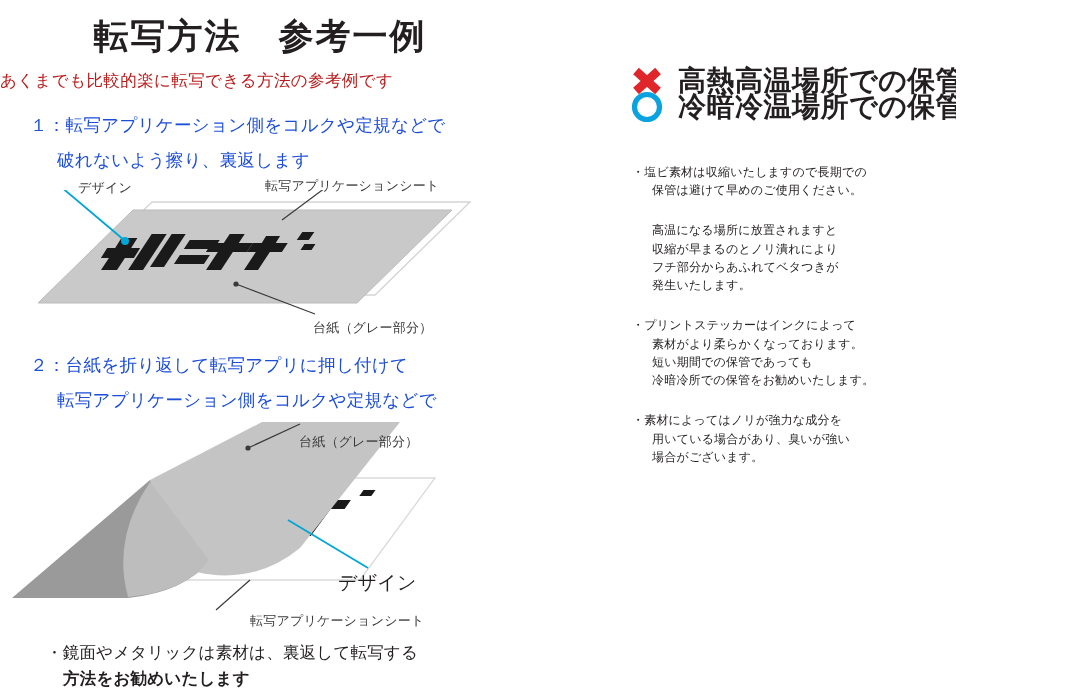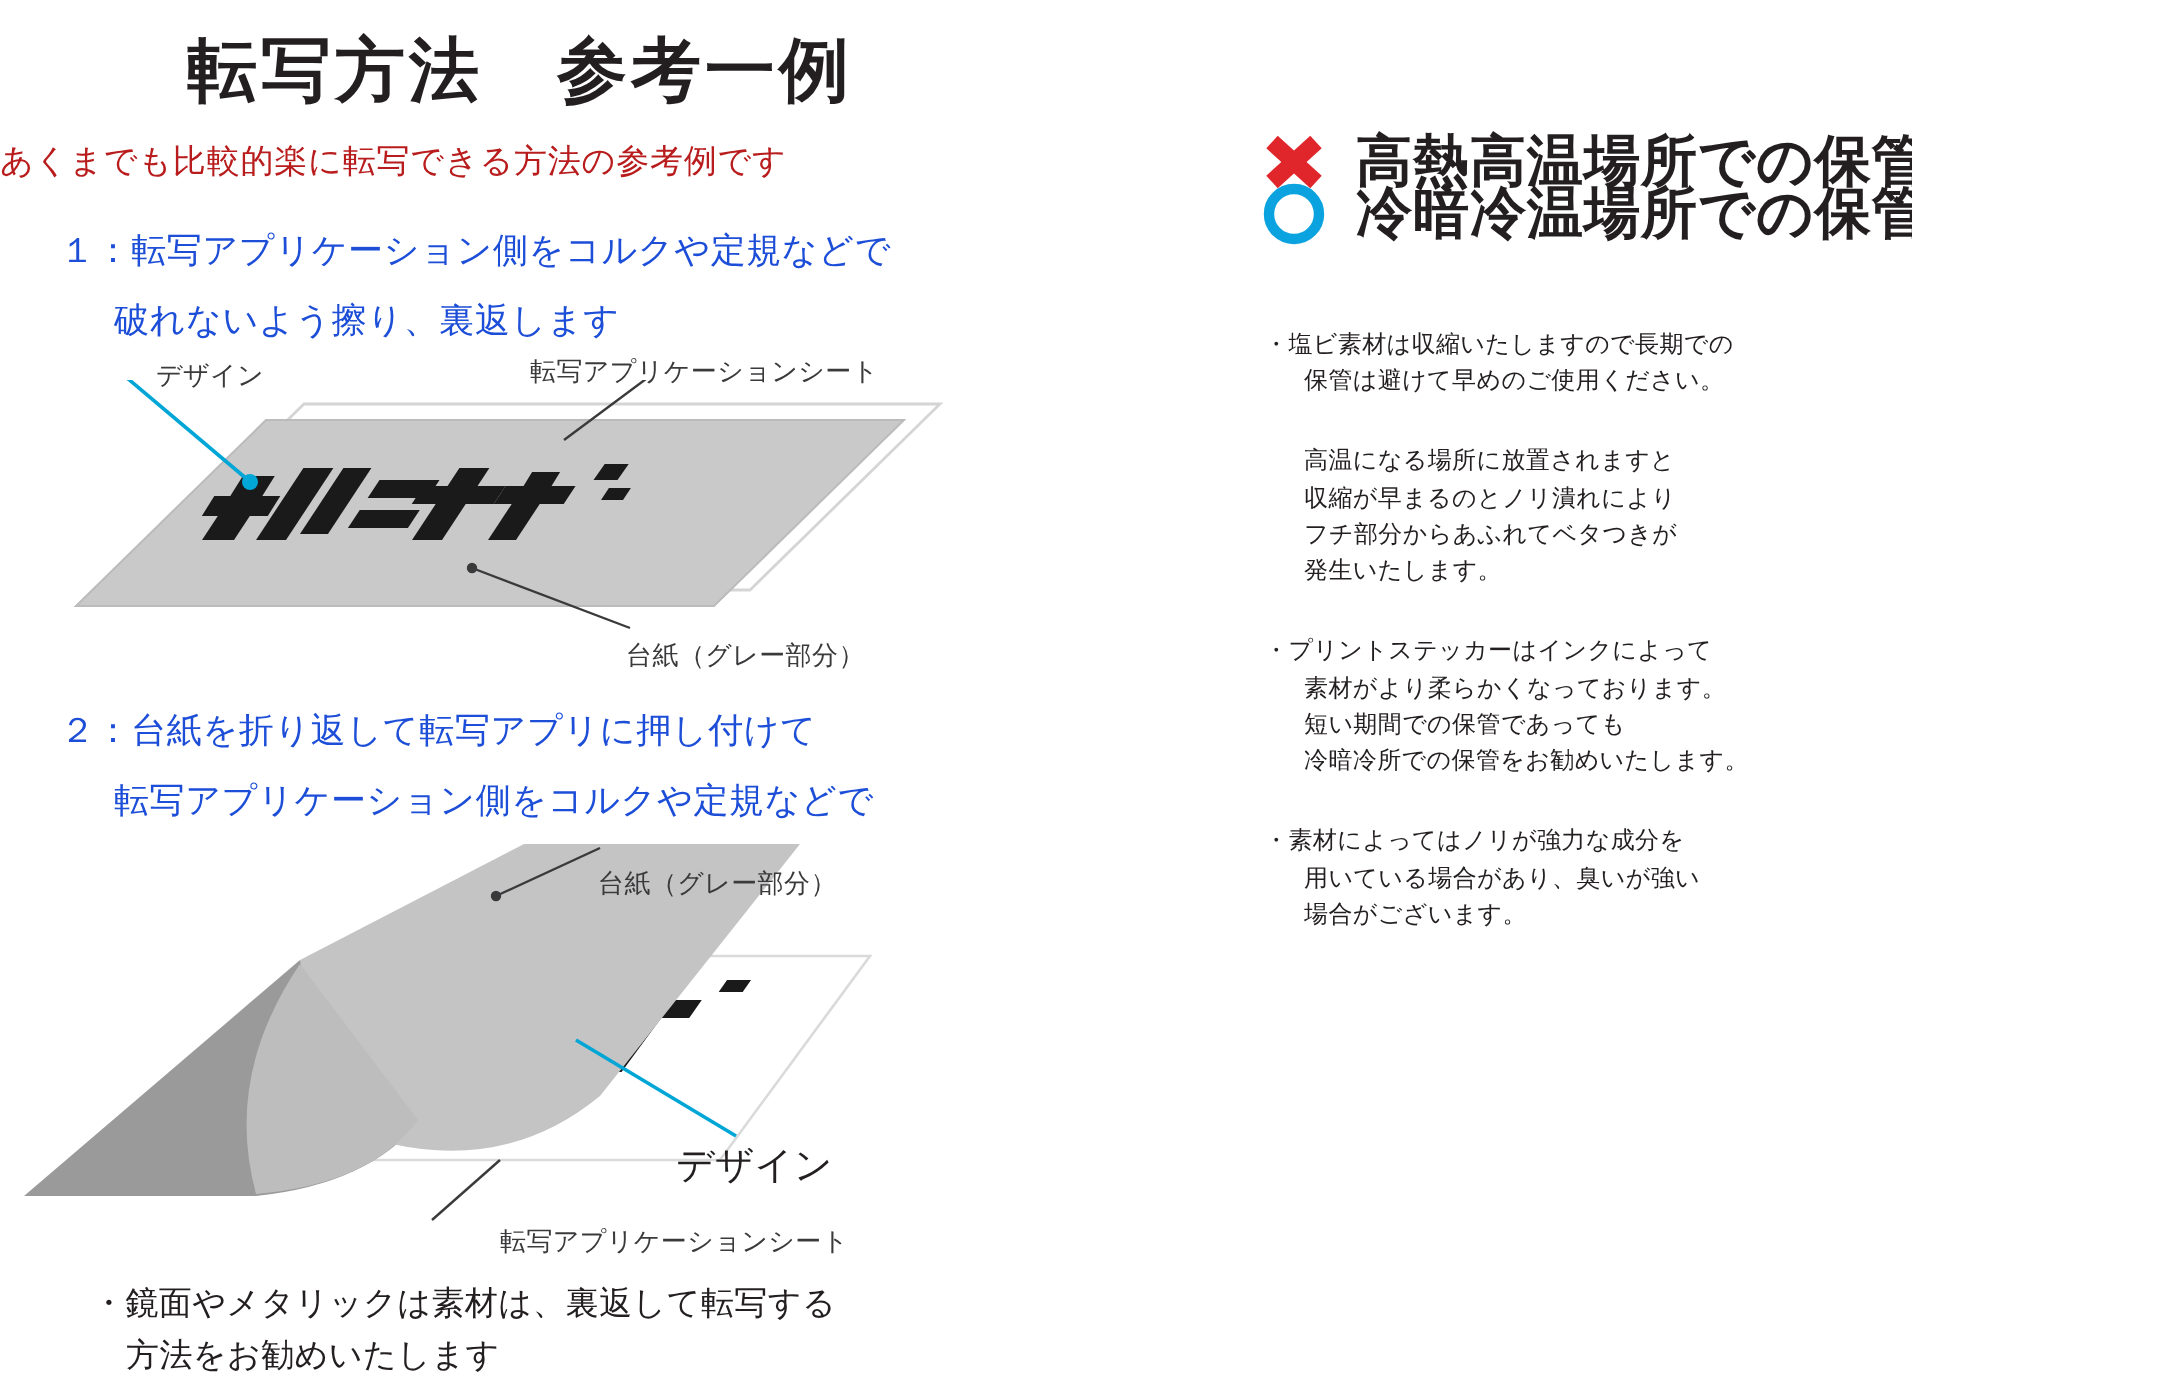--- a/index.html
+++ b/index.html
@@ -86,21 +86,21 @@
 
   #bottom-note {
     position: absolute;
     left: 46px;
     top: 640px;
     font-size: 16.5px;
     color: #231f20;
     line-height: 1.55;
     letter-spacing: 0.2px;
   }
-  #bottom-note .note-indent { padding-left: 17px; display: block; }
+  #bottom-note .note-indent { padding-left: 17px; display: block; font-weight: bold; }
 
   
   #right-column {
     position: absolute;
     left: 620px;
     top: 0;
     width: 460px;
     height: 699px;
   }
 

